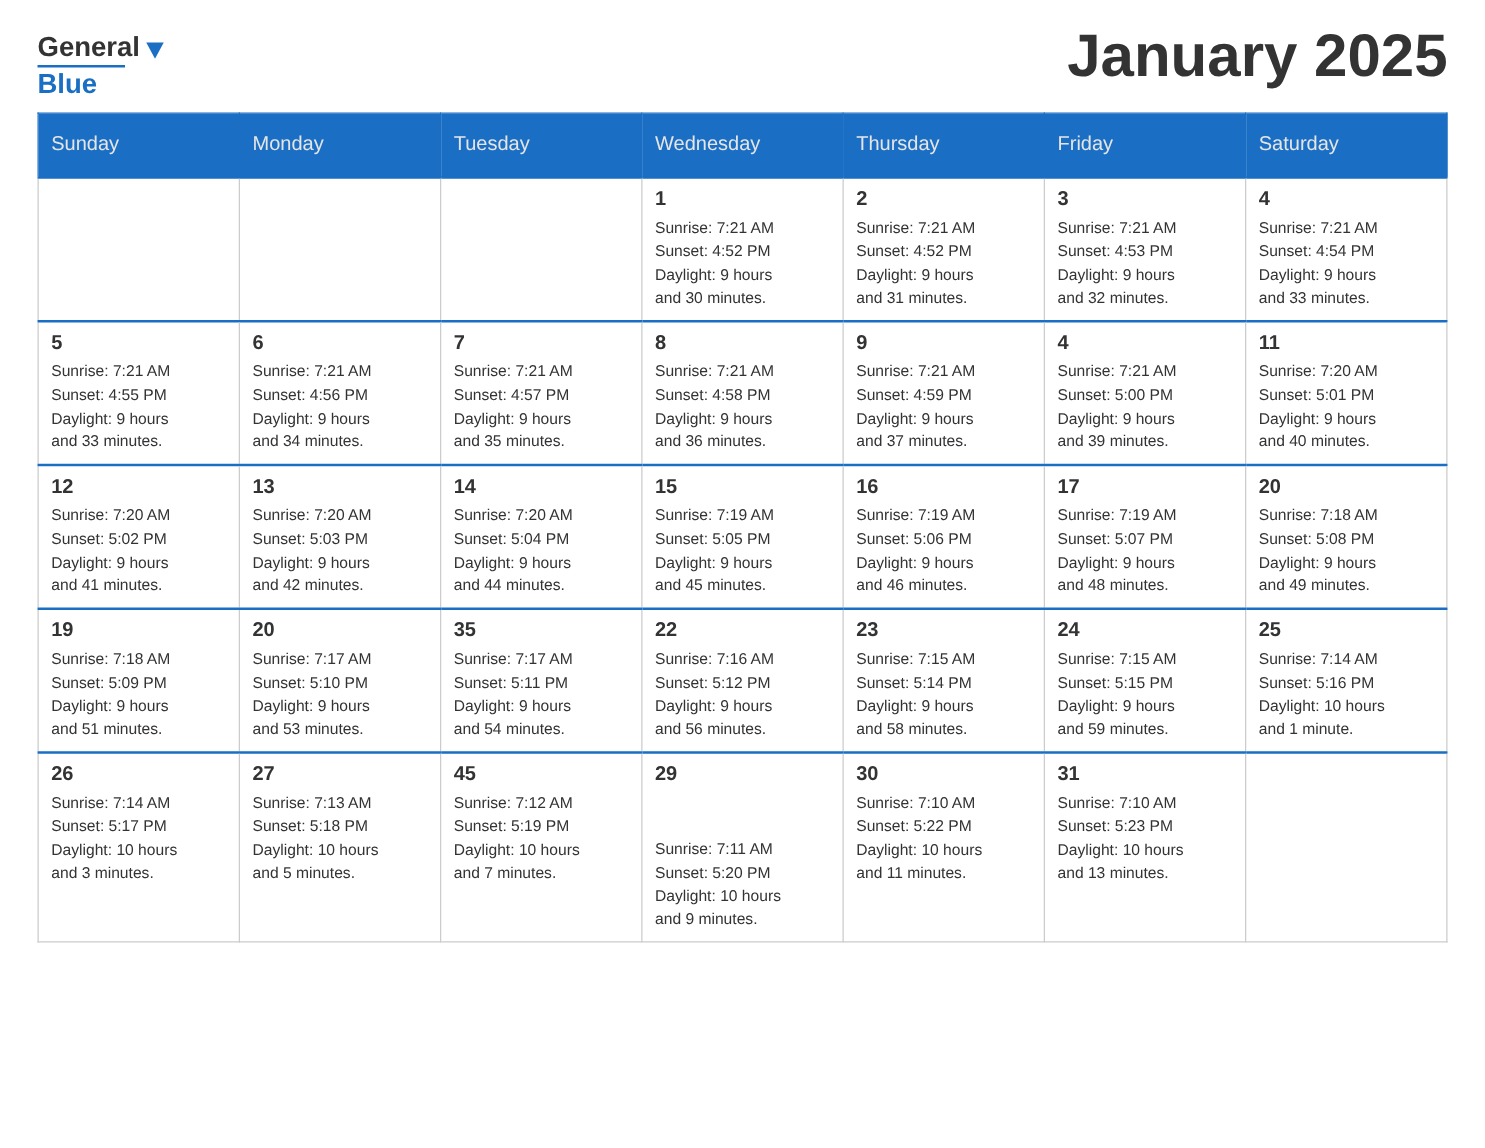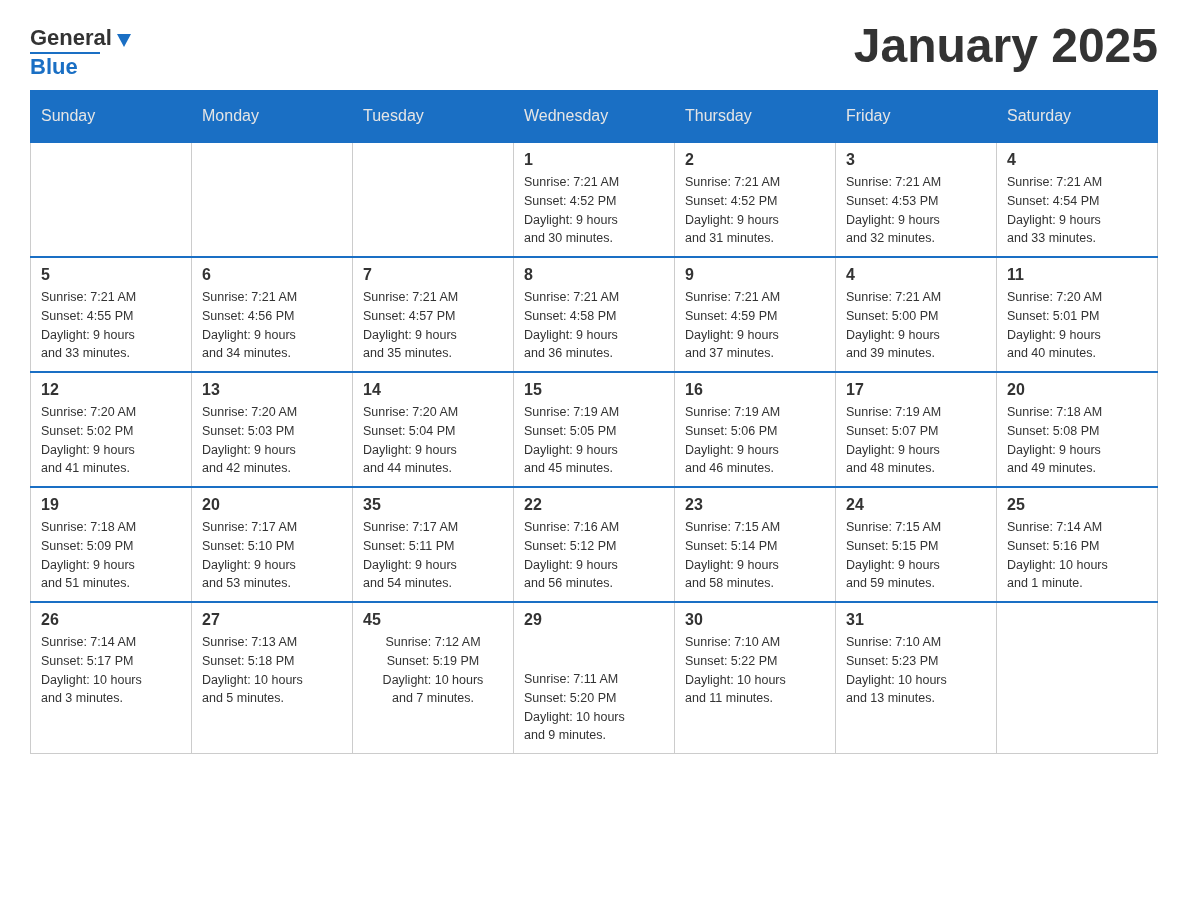--- a/index.html
+++ b/index.html
@@ -320,21 +320,21 @@
         </td>
         <td>
           <div class="day-number">27</div>
           <div class="day-info" style="white-space: pre-line;">Sunrise: 7:13 AM
 Sunset: 5:18 PM
 Daylight: 10 hours
 and 5 minutes.</div>
         </td>
         <td>
           <div class="day-number">45</div>
-          <div class="day-info" style="white-space: pre-line; text-align: center;">Sunrise: 7:12 AM
+          <div class="day-info" style="white-space: pre-line;">Sunrise: 7:12 AM
 Sunset: 5:19 PM
 Daylight: 10 hours
 and 7 minutes.</div>
         </td>
         <td>
           <div class="day-number">29</div>
           <div class="day-info" style="white-space: pre-line; margin-top: 41px;">Sunrise: 7:11 AM
 Sunset: 5:20 PM
 Daylight: 10 hours
 and 9 minutes.</div>

